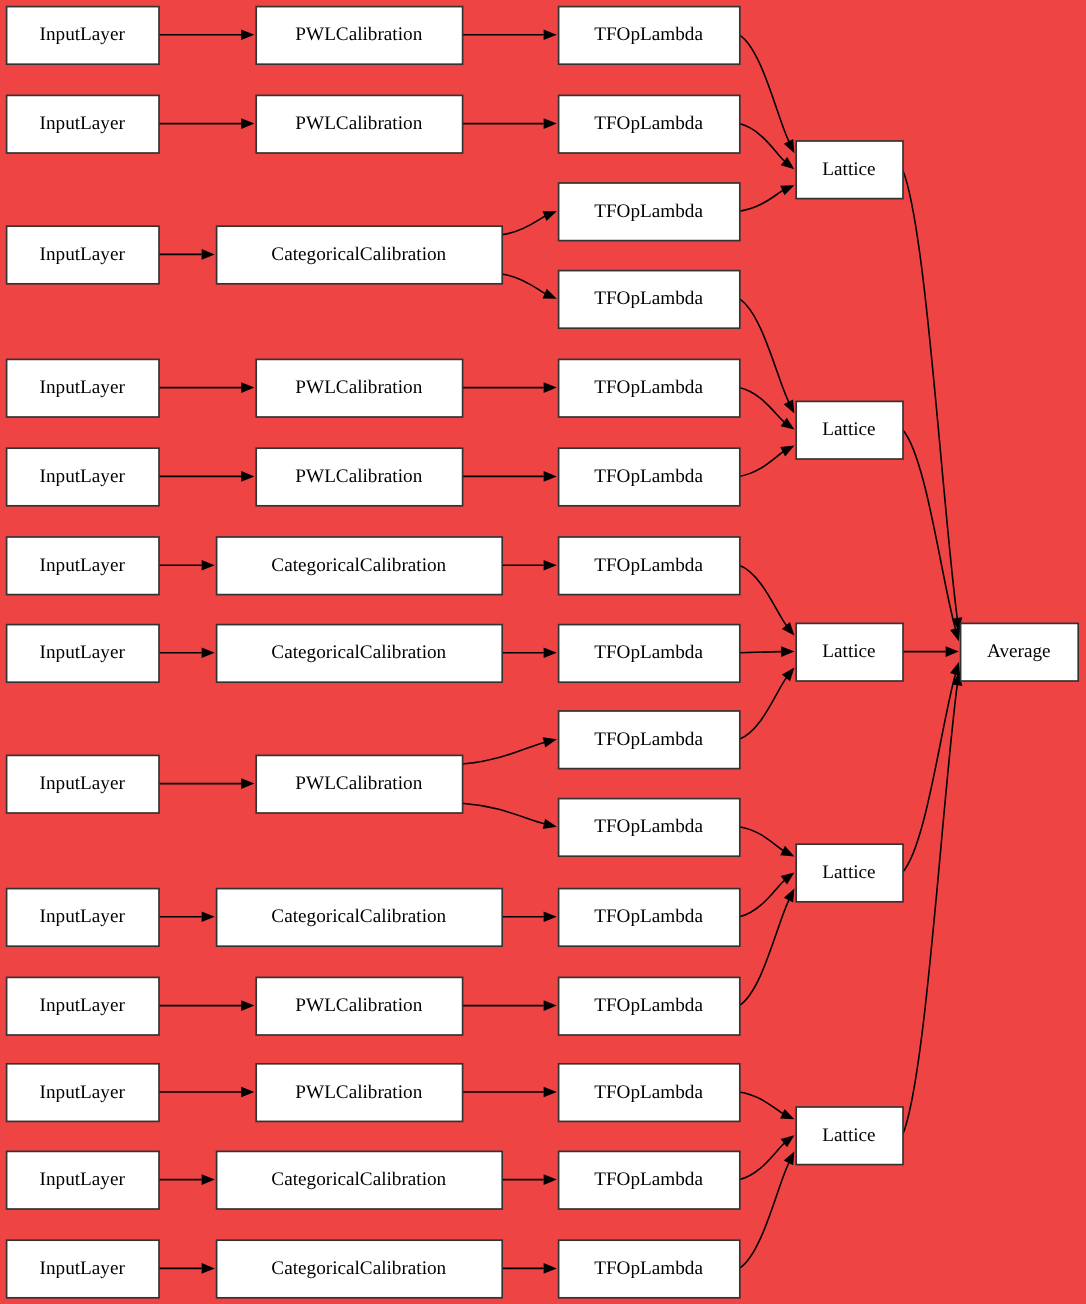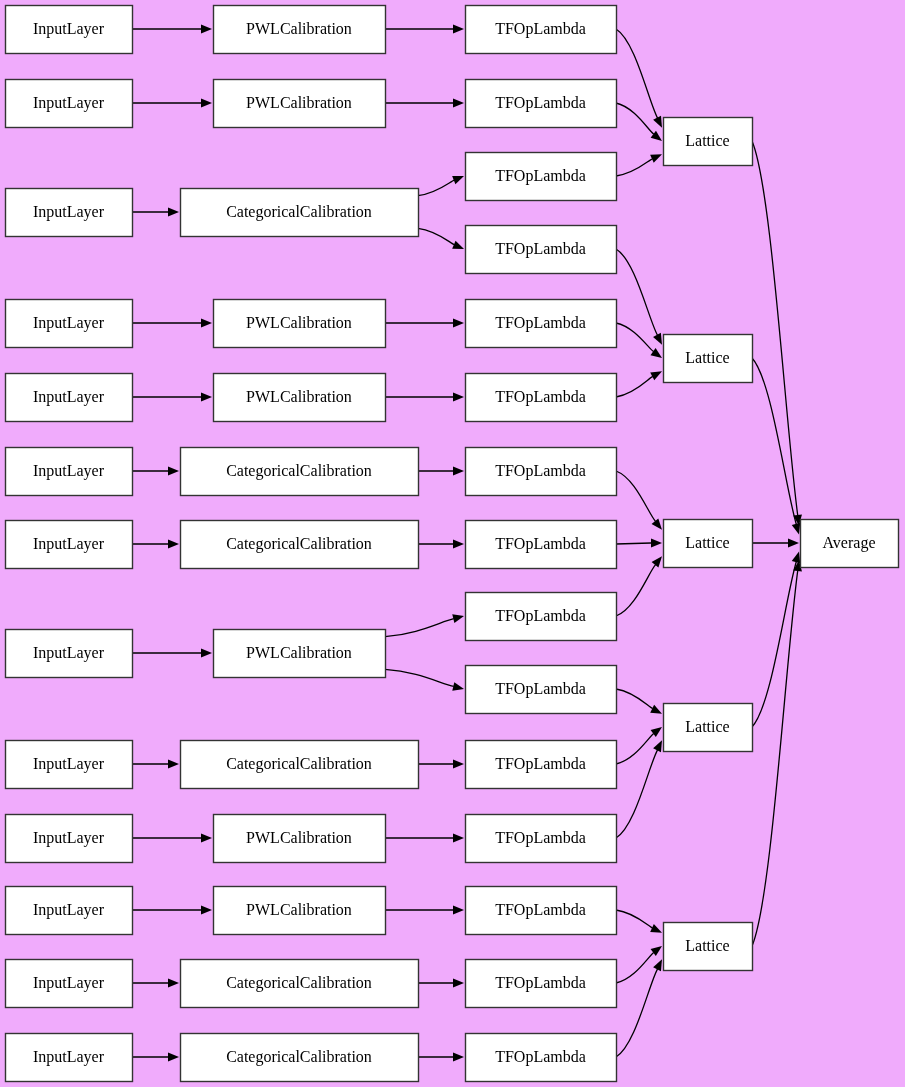--- a/index.html
+++ b/index.html
@@ -7,21 +7,21 @@
     padding: 0;
     background: #ffffff;
   }
   body {
     font-family: "Liberation Serif", "DejaVu Serif", serif;
   }
   #graph-root {
     position: relative;
     width: 905px;
     height: 1087px;
-    background: #f0abfc;
+    background: #ef4444;
     overflow: hidden;
   }
   svg.graph-canvas {
     display: block;
     width: 905px;
     height: 1087px;
   }
   .node-box {
     fill: #ffffff;
     stroke: #333333;

